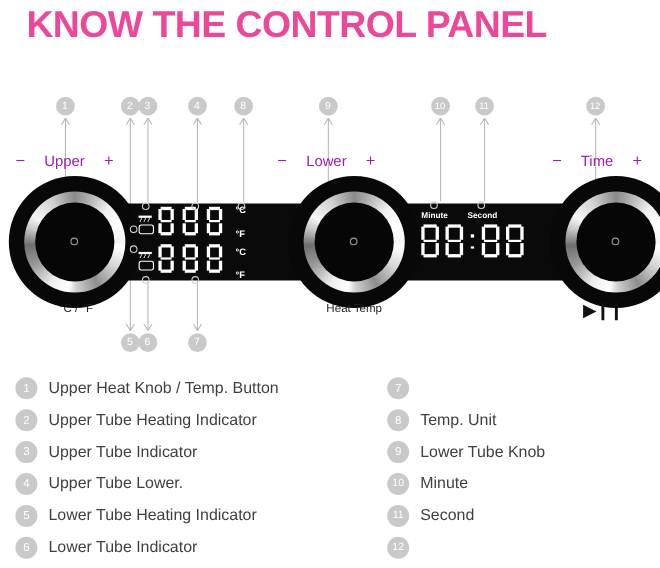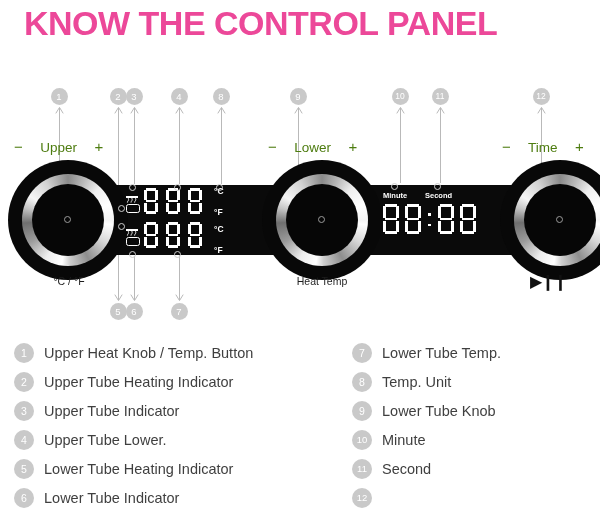--- a/index.html
+++ b/index.html
@@ -60,21 +60,21 @@
     background:#060606;
   }
   .knob .dot{
     position:absolute;width:5px;height:5px;border-radius:50%;
     border:1px solid #9a9a9a;background:transparent;
   }
 
   
   .knob-top{
     position:absolute;
-    font-size:13.5px;color:#4d7c0f;
+    font-size:13.5px;color:#a21caf;
     font-family:"Liberation Sans", sans-serif;
     white-space:nowrap;
   }
   .sign{font-size:15px;}
   .knob-bottom{
     position:absolute;
     font-size:10.5px;color:#1d1d1d;
     white-space:nowrap;text-align:center;
     font-family:"Liberation Sans", sans-serif;
   }
@@ -317,21 +317,21 @@
 
   <div class="knob-top" style="left:14px;top:138px;">
     <span class="sign">−</span>
     <span style="display:inline-block;width:10px;"></span>
     <span>Upper</span>
     <span style="display:inline-block;width:10px;"></span>
     <span class="sign">+</span>
   </div>
   <div class="knob-bottom" style="left:34px;top:275px;width:70px;">°C / °F</div>
 
-  <div class="knob-top" style="left:268px;top:138px;">
+  <div class="knob-top" style="left:252px;top:138px;">
     <span class="sign">−</span>
     <span style="display:inline-block;width:10px;"></span>
     <span>Lower</span>
     <span style="display:inline-block;width:10px;"></span>
     <span class="sign">+</span>
   </div>
   <div class="knob-bottom" style="left:282px;top:275px;width:80px;">Heat Temp</div>
 
   <div class="knob-top" style="left:502px;top:138px;">
     <span class="sign">−</span>
@@ -365,21 +365,20 @@
           <div class="ltext">Lower Tube Heating Indicator</div>
         </div>
         <div class="lrow">
           <div class="lbadge">6</div>
           <div class="ltext">Lower Tube Indicator</div>
         </div>
       </div>
     <div class="col right" id="legend-right">
         <div class="lrow">
           <div class="lbadge">7</div>
-          <div class="ltext">Lower Tube Temp.</div>
         </div>
         <div class="lrow">
           <div class="lbadge">8</div>
           <div class="ltext">Temp. Unit</div>
         </div>
         <div class="lrow">
           <div class="lbadge">9</div>
           <div class="ltext">Lower Tube Knob</div>
         </div>
         <div class="lrow">

